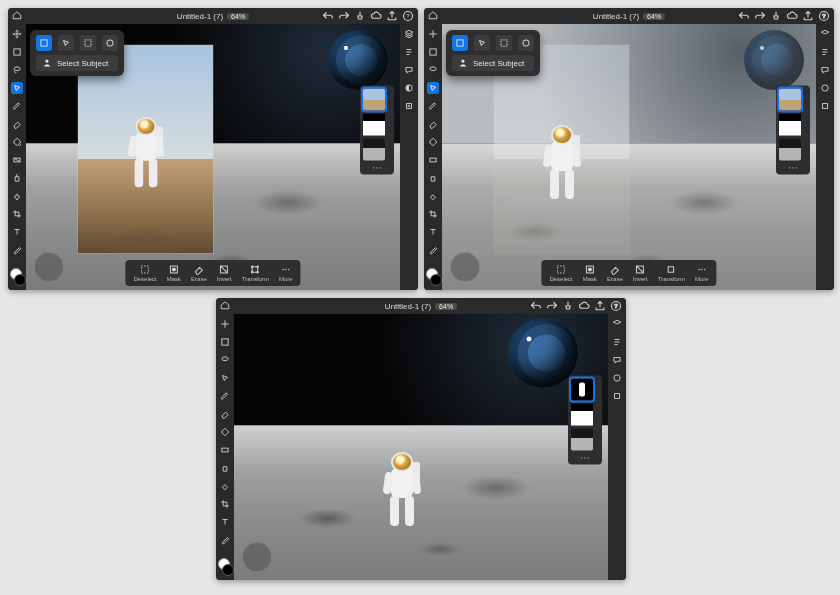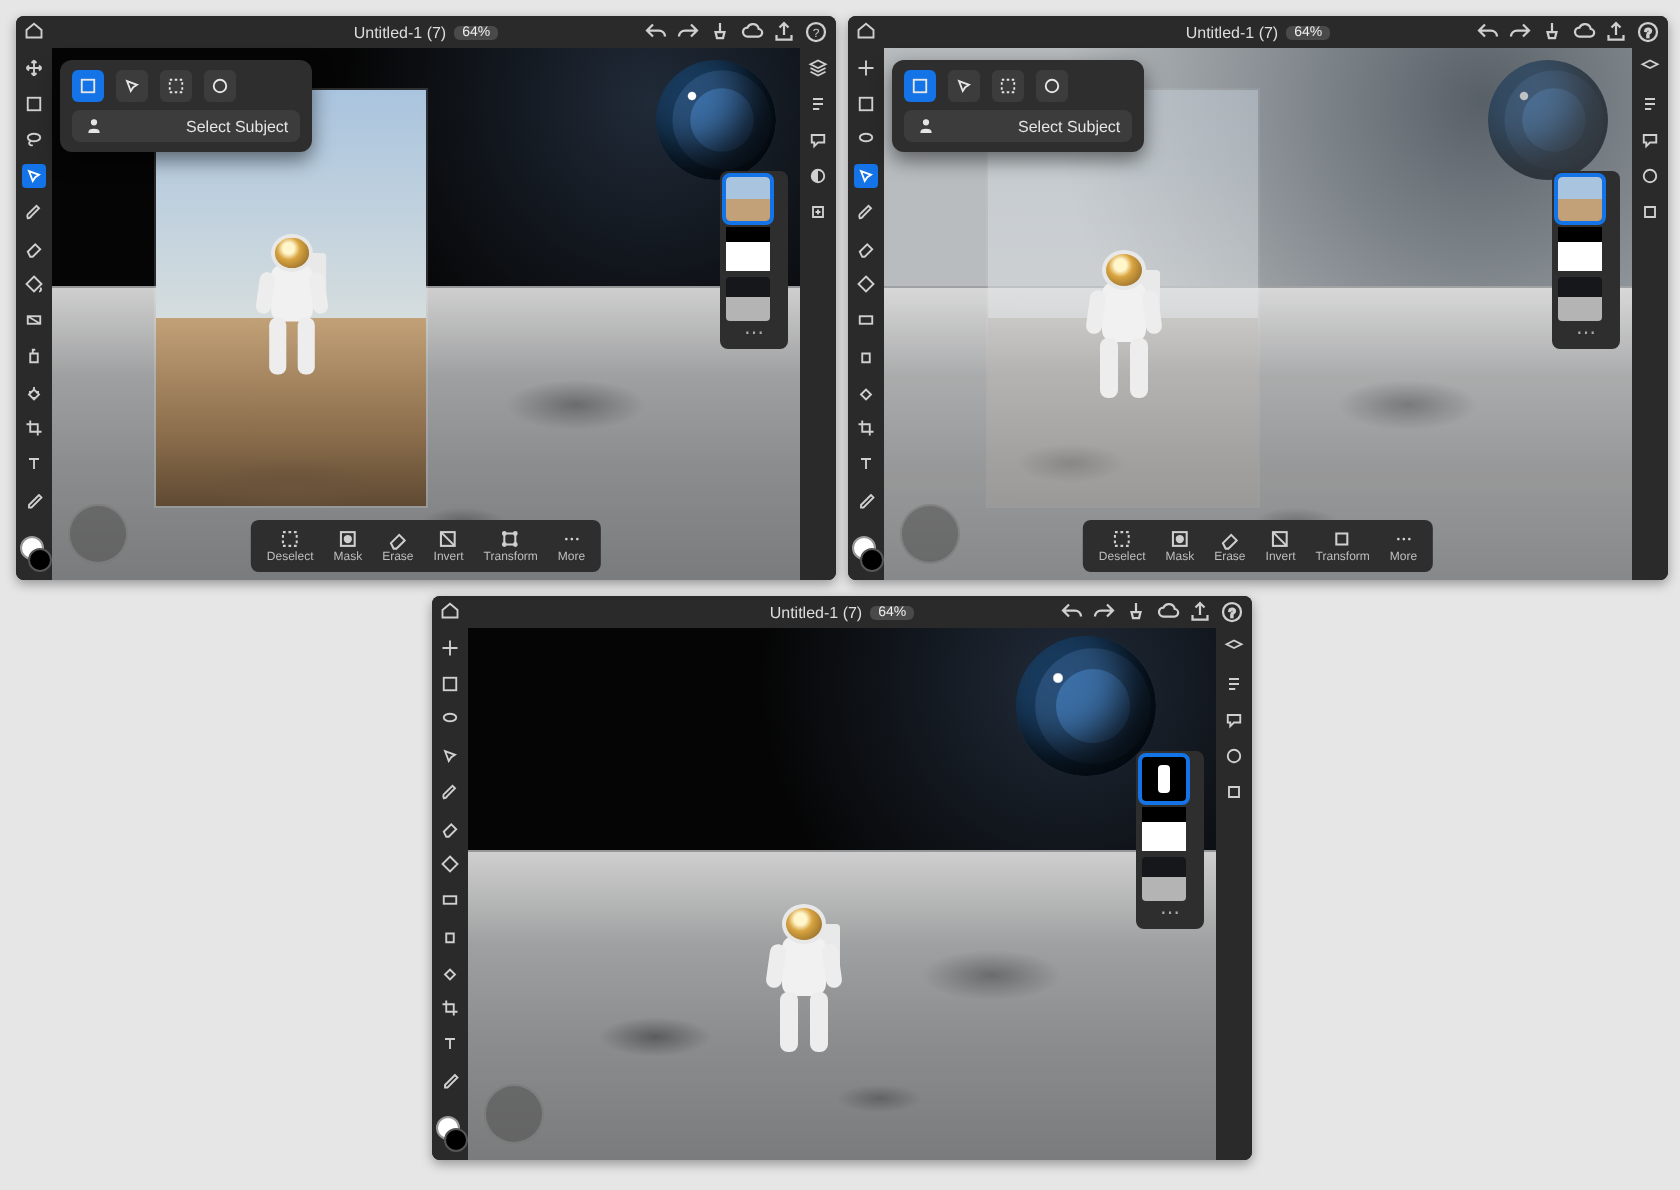--- a/index.html
+++ b/index.html
@@ -159,21 +159,21 @@
   }
   .popover .row1 { display:flex; gap:6px; align-items:center; margin-bottom:4px;}
   .opt {
     width:16px; height:16px; border-radius:3px; background:#3c3c3c;
     display:flex; align-items:center; justify-content:center;
   }
   .opt.active { background:#1473e6; }
   .opt svg { width:10px; height:10px; stroke:#e5e5e5; fill:none; stroke-width:1.5; }
   .popover .row2 { display:flex; align-items:center; gap:5px; background:#3c3c3c; padding:3px 6px; border-radius:4px; }
   .popover .row2 svg { width:10px; height:10px; stroke:#e5e5e5; fill:#e5e5e5; }
-  .popover .row2 span { font-size:8px; color:#e5e5e5;margin-left:36px; }
+  .popover .row2 span { font-size:8px; color:#e5e5e5; }
 
   
   .layers-float {
     position:absolute; right:6px; top:40%; transform:translateY(-50%);
     width:28px; background:#2e2e2e; border-radius:4px; padding:3px;
     display:flex; flex-direction:column; gap:3px;
   }
   .layers-float .thumb {
     width:22px; height:22px; border-radius:2px; background:#444; position:relative;
   }

